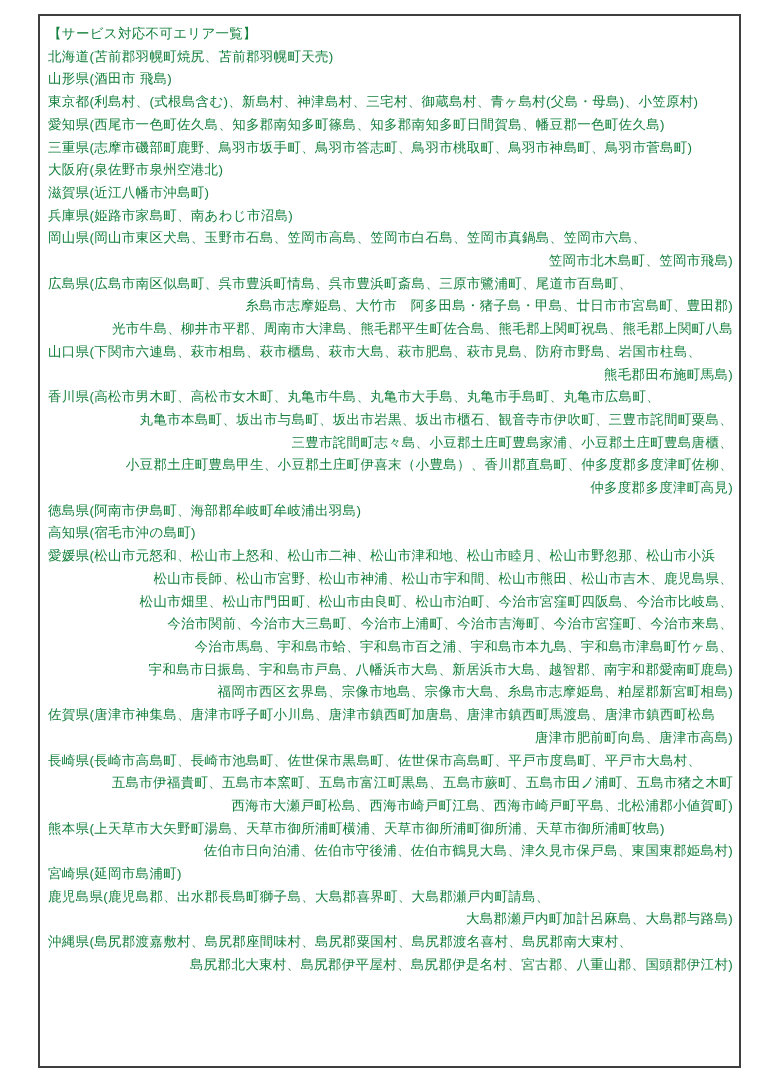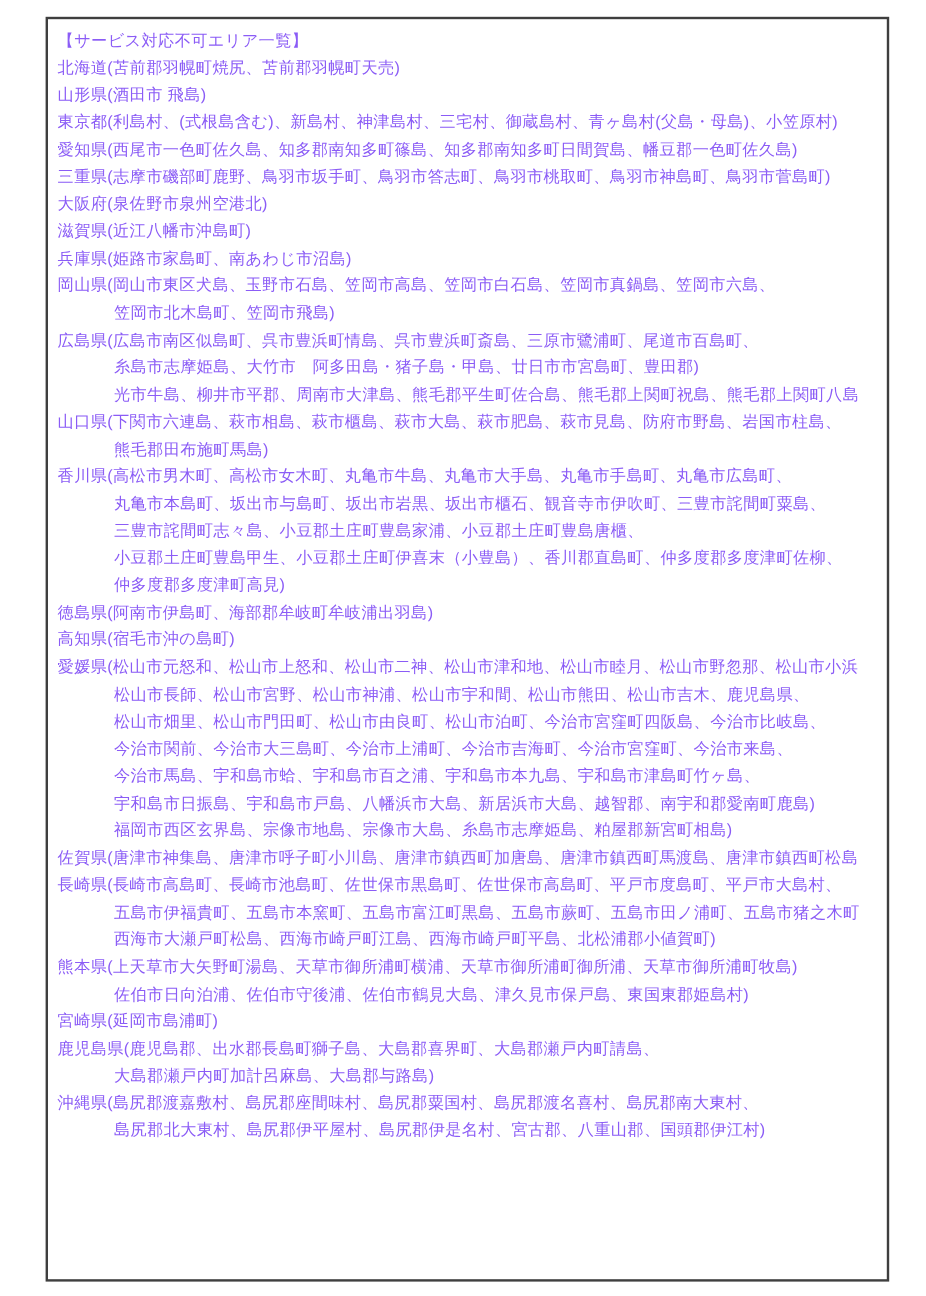--- a/index.html
+++ b/index.html
@@ -18,26 +18,27 @@
     height: 1054px;
     border: 2px solid #3f3f3f;
     background: #ffffff;
     box-sizing: border-box;
     padding: 7px 6px 6px 8px;
     overflow: hidden;
   }
   .line {
     font-size: 13.5px;
     line-height: 22.7px;
-    color: #8b5cf6;
+    color: #15803d;
     letter-spacing: 0.3px;
     white-space: pre;
   }
   .line.cont {
     padding-left: 47px;
+    text-align: right;
   }
   .title {
     font-weight: normal;
   }
 </style>
 </head>
 <body>
 
 <div class="doc-frame">
   <div class="line title">【サービス対応不可エリア一覧】</div>
@@ -65,20 +66,21 @@
       <div class="line">徳島県(阿南市伊島町、海部郡牟岐町牟岐浦出羽島)</div>
       <div class="line">高知県(宿毛市沖の島町)</div>
       <div class="line">愛媛県(松山市元怒和、松山市上怒和、松山市二神、松山市津和地、松山市睦月、松山市野忽那、松山市小浜</div>
       <div class="line cont">松山市長師、松山市宮野、松山市神浦、松山市宇和間、松山市熊田、松山市吉木、鹿児島県、</div>
       <div class="line cont">松山市畑里、松山市門田町、松山市由良町、松山市泊町、今治市宮窪町四阪島、今治市比岐島、</div>
       <div class="line cont">今治市関前、今治市大三島町、今治市上浦町、今治市吉海町、今治市宮窪町、今治市来島、</div>
       <div class="line cont">今治市馬島、宇和島市蛤、宇和島市百之浦、宇和島市本九島、宇和島市津島町竹ヶ島、</div>
       <div class="line cont">宇和島市日振島、宇和島市戸島、八幡浜市大島、新居浜市大島、越智郡、南宇和郡愛南町鹿島)</div>
       <div class="line cont">福岡市西区玄界島、宗像市地島、宗像市大島、糸島市志摩姫島、粕屋郡新宮町相島)</div>
       <div class="line">佐賀県(唐津市神集島、唐津市呼子町小川島、唐津市鎮西町加唐島、唐津市鎮西町馬渡島、唐津市鎮西町松島</div>
+      <div class="line cont">唐津市肥前町向島、唐津市高島)</div>
       <div class="line">長崎県(長崎市高島町、長崎市池島町、佐世保市黒島町、佐世保市高島町、平戸市度島町、平戸市大島村、</div>
       <div class="line cont">五島市伊福貴町、五島市本窯町、五島市富江町黒島、五島市蕨町、五島市田ノ浦町、五島市猪之木町</div>
       <div class="line cont">西海市大瀬戸町松島、西海市崎戸町江島、西海市崎戸町平島、北松浦郡小値賀町)</div>
       <div class="line">熊本県(上天草市大矢野町湯島、天草市御所浦町横浦、天草市御所浦町御所浦、天草市御所浦町牧島)</div>
       <div class="line cont">佐伯市日向泊浦、佐伯市守後浦、佐伯市鶴見大島、津久見市保戸島、東国東郡姫島村)</div>
       <div class="line">宮崎県(延岡市島浦町)</div>
       <div class="line">鹿児島県(鹿児島郡、出水郡長島町獅子島、大島郡喜界町、大島郡瀬戸内町請島、</div>
       <div class="line cont">大島郡瀬戸内町加計呂麻島、大島郡与路島)</div>
       <div class="line">沖縄県(島尻郡渡嘉敷村、島尻郡座間味村、島尻郡粟国村、島尻郡渡名喜村、島尻郡南大東村、</div>
       <div class="line cont">島尻郡北大東村、島尻郡伊平屋村、島尻郡伊是名村、宮古郡、八重山郡、国頭郡伊江村)</div>

